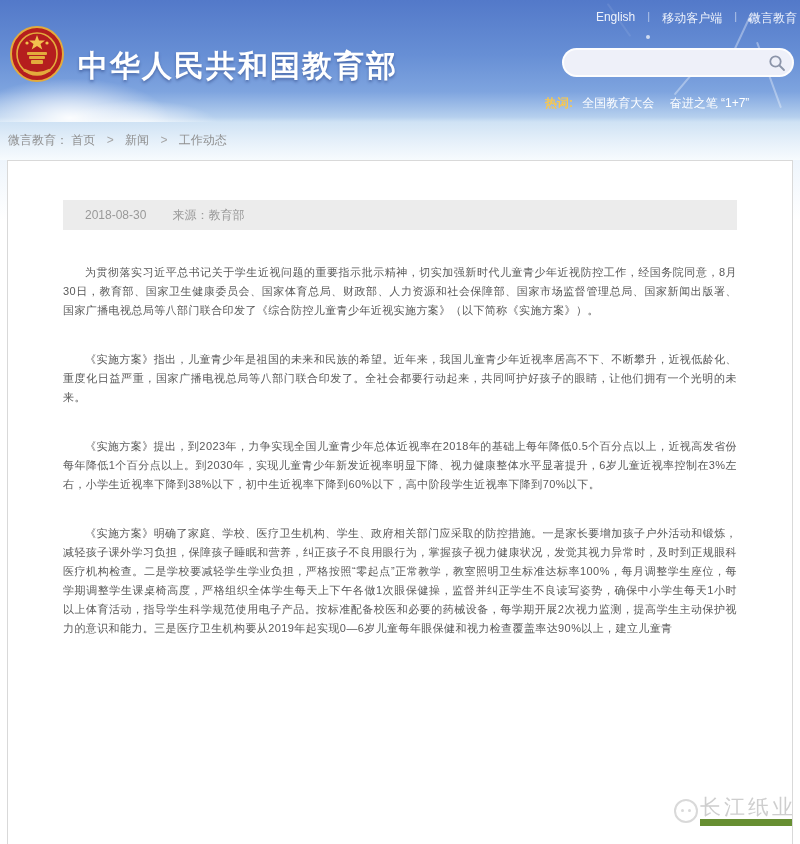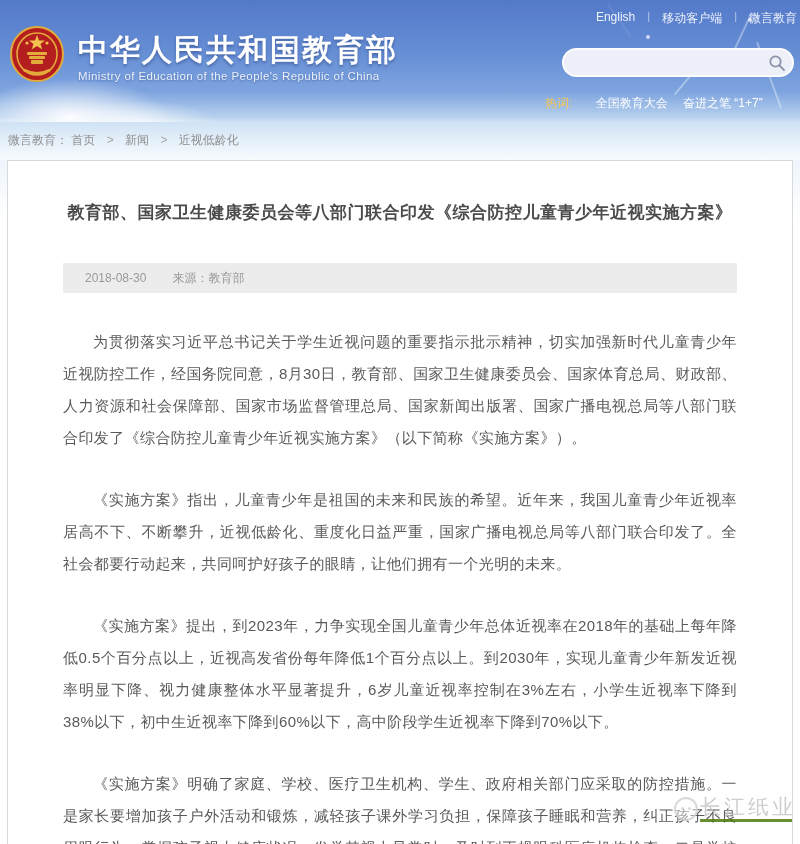--- a/index.html
+++ b/index.html
@@ -32,46 +32,46 @@
   .brand-text .en { font-size:11.5px; color:#e9f0fb; margin-top:4px; letter-spacing:.4px;
       text-shadow:0 1px 2px rgba(30,50,110,.4); }
 
   .search { position:absolute; right:6px; top:48px; width:232px; height:29px;
       background:#eef0f9; border:2px solid rgba(255,255,255,.85); border-radius:15px;
       display:flex; align-items:center; padding:0 6px 0 12px; }
   .search input { flex:1; border:none; outline:none; background:transparent; font-size:13px; color:#555; min-width:0; }
   .search .mag { width:18px; height:18px; flex:0 0 auto; cursor:pointer; }
 
   .hotwords { position:absolute; left:545px; top:95px; font-size:12px; color:#fff; white-space:nowrap; }
-  .hotwords .hw-label { color:#f8c74e; margin-right:20px; font-weight:normal; }
+  .hotwords .hw-label { color:#f8c74e; margin-right:6px; font-weight:bold; }
   .hotwords a { color:#fff; text-decoration:none; margin-right:12px; cursor:pointer; }
 
   
   .sky { height:38px; background:linear-gradient(180deg,#cfe2f4 0%,#e7f1fa 55%,#f7fbfe 100%); position:relative; }
   .breadcrumb { padding:10px 0 0 8px; font-size:12px; color:#8f8f8f; }
   .breadcrumb a { color:#8f8f8f; text-decoration:none; cursor:pointer;font-family:Liberation Mono, monospace; }
   .breadcrumb .bsep { margin:0 8px; color:#a5a5a5; }
 
   
   .content-area { background:linear-gradient(180deg,#eef5fc 0%,#ffffff 60px); padding:0 7px; }
   .card { position:relative; background:#fff; border:1px solid #d9d9d9; border-bottom:none;
       height:700px; padding:0 55px; overflow:hidden; }
   .art-title { margin-top:40px; text-align:center; font-size:17px; font-weight:bold; color:#4b4b4b; letter-spacing:.5px; }
   .date-bar { margin-top:39px; background:#ececec; height:30px; display:flex; align-items:center;
       padding-left:22px; font-size:12px; color:#999; }
   .date-bar .src { margin-left:26px;text-align:center; }
   .paragraphs { margin-top:33px; }
-  .paragraphs p { font-size:15px; color:#595959; line-height:32px; text-align:justify;
+  .paragraphs p { font-size:11px; color:#595959; line-height:19px; text-align:justify;
       text-indent:2em; margin-bottom:30px; letter-spacing:.4px; }
 
   .watermark { position:absolute; right:-4px; top:634px; display:flex; align-items:center; opacity:.85; }
   .wm-logo { width:24px; height:24px; border:2px solid #d3d3d3; border-radius:50%; position:relative; background:rgba(255,255,255,.5); }
   .wm-logo:before, .wm-logo:after { content:""; position:absolute; width:3px; height:3px; border-radius:50%; background:#d3d3d3; top:8px; }
   .wm-logo:before { left:5px; } .wm-logo:after { right:5px; }
-  .wm-text { font-size:21px; color:#c6c6c6; letter-spacing:3px; border-bottom:3px solid #4d7c0f;
+  .wm-text { font-size:21px; color:#c6c6c6; letter-spacing:3px; border-bottom:7px solid #4d7c0f;
       margin-left:2px; line-height:1.15; }
 </style>
 </head>
 <body>
 
 <div class="header">
   <div class="cloud c1"></div>
   <div class="cloud c2"></div>
   <div class="wisp w1"></div>
   <div class="wisp w2"></div>
@@ -96,21 +96,20 @@
       <polygon points="27,9 29,14.5 35,14.5 30.5,18 32.3,23.5 27,20 21.7,23.5 23.5,18 19,14.5 25,14.5" fill="#f2c14e"></polygon>
       <circle cx="17" cy="17" r="1.6" fill="#f2c14e"></circle>
       <circle cx="37" cy="17" r="1.6" fill="#f2c14e"></circle>
       <rect x="17" y="26" width="20" height="3" rx="1" fill="#e3ab3c"></rect>
       <rect x="19" y="30" width="16" height="3" rx="1" fill="#e3ab3c"></rect>
       <rect x="21" y="34" width="12" height="4" rx="1" fill="#e3ab3c"></rect>
       <path d="M14 44 q13 7 26 0" fill="none" stroke="#e3ab3c" stroke-width="3"></path>
     </svg>
     <div class="brand-text">
       <div class="cn">中华人民共和国教育部</div>
-      <div class="en">Ministry of Education of the People's Republic of China</div>
     </div>
   </div>
 
   <div class="search">
     <input type="text" placeholder="" style="">
     <svg class="mag" viewBox="0 0 18 18">
       <circle cx="7.5" cy="7.5" r="5.2" fill="none" stroke="#8b94a9" stroke-width="1.8"></circle>
       <line x1="11.5" y1="11.5" x2="16" y2="16" stroke="#8b94a9" stroke-width="1.8" stroke-linecap="round"></line>
     </svg>
   </div>
@@ -122,27 +121,26 @@
   </div>
 </div>
 
 <div class="sky">
   <div class="breadcrumb">
     <span>微言教育：</span>
     <a>首页</a>
     <span class="bsep">&gt;</span>
     <a>新闻</a>
     <span class="bsep">&gt;</span>
-    <a>近视低龄化</a>
+    <a>工作动态</a>
   </div>
 </div>
 
 <div class="content-area">
   <div class="card">
-    <h1 class="art-title">教育部、国家卫生健康委员会等八部门联合印发《综合防控儿童青少年近视实施方案》</h1>
 
     <div class="date-bar">
       <span>2018-08-30</span>
       <span class="src">来源：教育部</span>
     </div>
 
     <div class="paragraphs">
       <p>为贯彻落实习近平总书记关于学生近视问题的重要指示批示精神，切实加强新时代儿童青少年近视防控工作，经国务院同意，8月30日，教育部、国家卫生健康委员会、国家体育总局、财政部、人力资源和社会保障部、国家市场监督管理总局、国家新闻出版署、国家广播电视总局等八部门联合印发了《综合防控儿童青少年近视实施方案》（以下简称《实施方案》）。</p>
       <p>《实施方案》指出，儿童青少年是祖国的未来和民族的希望。近年来，我国儿童青少年近视率居高不下、不断攀升，近视低龄化、重度化日益严重，国家广播电视总局等八部门联合印发了。全社会都要行动起来，共同呵护好孩子的眼睛，让他们拥有一个光明的未来。</p>
       <p>《实施方案》提出，到2023年，力争实现全国儿童青少年总体近视率在2018年的基础上每年降低0.5个百分点以上，近视高发省份每年降低1个百分点以上。到2030年，实现儿童青少年新发近视率明显下降、视力健康整体水平显著提升，6岁儿童近视率控制在3%左右，小学生近视率下降到38%以下，初中生近视率下降到60%以下，高中阶段学生近视率下降到70%以下。</p>

